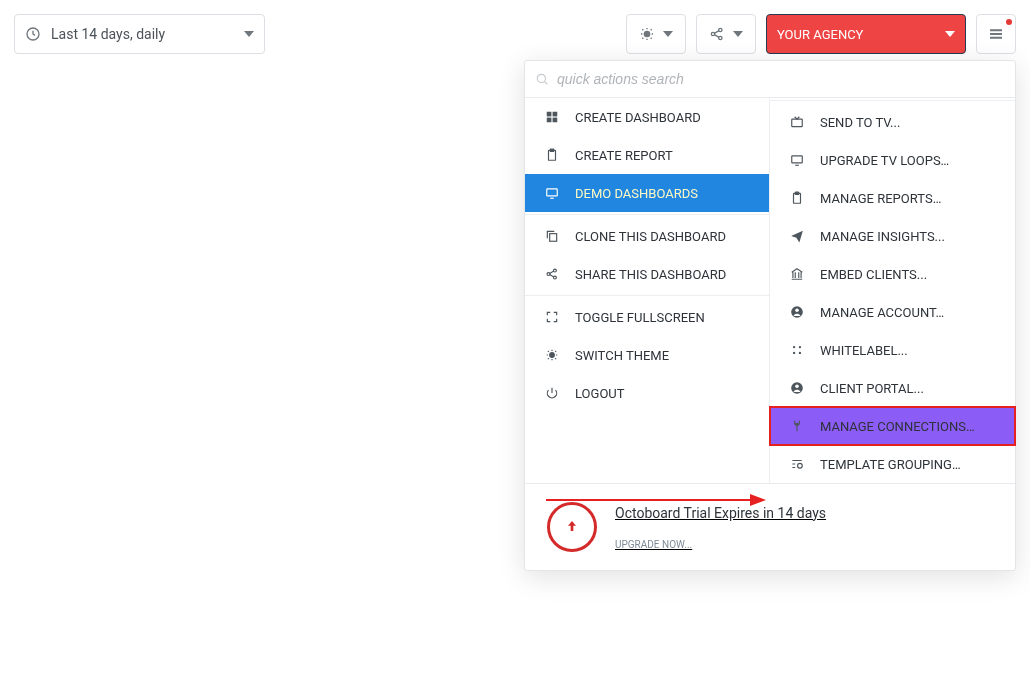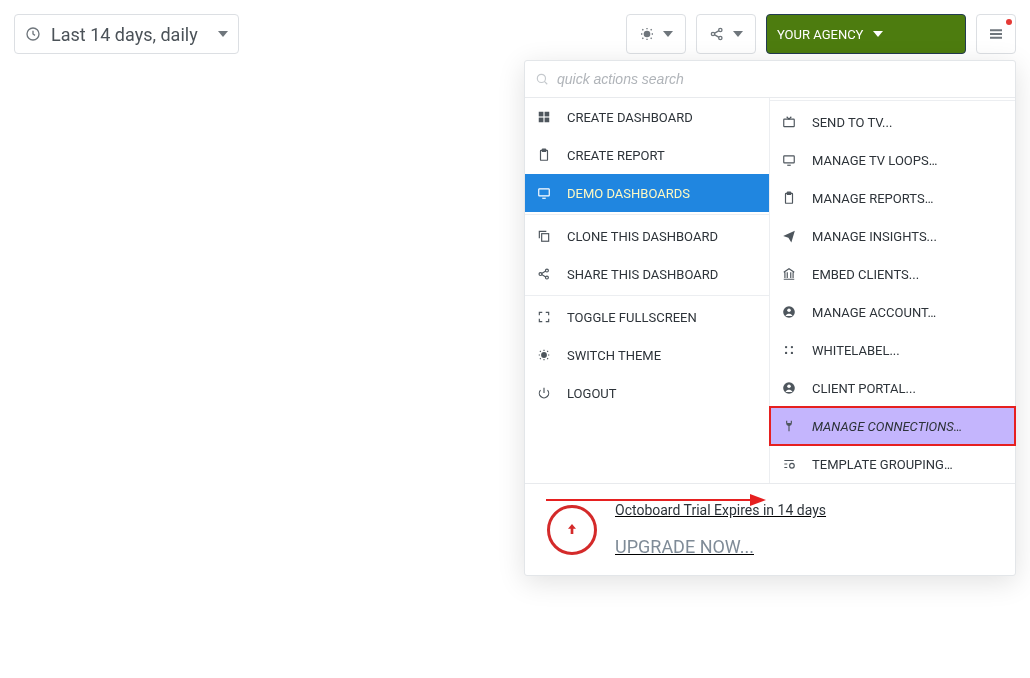--- a/index.html
+++ b/index.html
@@ -29,29 +29,30 @@
   .pill {
     height: 40px;
     border: 1px solid #dcdfe3;
     border-radius: 4px;
     display: flex;
     align-items: center;
     padding: 0 10px;
     background: #fff;
     gap: 10px;
   }
-  .date-pill { width: 225px; color:#4b5258; font-size:18px; }
+  .date-pill { width: 251px; color:#4b5258; font-size:14px; }
   .date-pill .caret { margin-left:auto; }
   .icon-pill { width: 60px; justify-content: center; gap:8px;}
   .agency-pill {
     width: 200px;
-    background: #4d7c0f;
+    background: #ef4444;
     border-color:#243b52;
     color: #fff;
     font-size:13px;
+    justify-content: space-between;
   }
   .hamburger-pill { width: 40px; justify-content:center; position:relative;}
   .hamburger-dot {
     position:absolute;
     top:4px; right:3px;
     width:6px;height:6px;border-radius:50%;
     background:#e53935;
   }
   .caret-down {
     width:0;height:0;
@@ -96,39 +97,38 @@
   .col {
     width:50%;
     display:flex;
     flex-direction:column;
   }
   .col-left { border-right:1px solid #eceef1; }
   .item {
     display:flex;
     align-items:center;
     gap:14px;
-    padding:0 10px;
+    padding:0 18px;
     height:38px;
     font-size:13px;
     color:#2d3339;
     cursor:pointer;
     position:relative;
   }
   .item .icon { width:18px; display:flex; justify-content:center; color:#4e565d;}
   .item.selected {
     background:#2086e0;
     color:#fef9c3;
   }
   .item.selected .icon { color:#fff; }
   .item.highlighted {
-    background:#c4b5fd;
+    background:#8b5cf6;
     outline:2px solid #e62020;
     outline-offset:-1px;
     z-index:2;
-    font-style:italic;
   }
   .divider { height:1px; background:#eceef1; margin:2px 0;}
   .bell-wrap { position:relative; }
   .bell-dot {
     position:absolute;
     top:-1px; right:-3px;
     width:6px;height:6px;border-radius:50%;
     background:#e53935;
   }
 
@@ -141,21 +141,21 @@
     padding:18px 22px;
     text-decoration:underline;
   }
   .upload-circle {
     width:50px;height:50px;border-radius:50%;
     border:3px solid #d42a2a;
     display:flex;align-items:center;justify-content:center;
     color:#d42a2a;
   }
   .trial-text { font-size:14px; color:#2d3339; }
-  .upgrade-link { color:#7f8b97; font-size:18px; margin-top:18px; cursor:pointer;}
+  .upgrade-link { color:#7f8b97; font-size:10px; margin-top:18px; cursor:pointer;}
 
   
   .arrow {
     position:absolute;
     left:546px;
     top:493px;
     width:220px;
     height:14px;
     pointer-events:none;
   }
@@ -315,21 +315,21 @@
           </span>
           <span>SEND TO TV...</span>
         </div>
         <div class="item">
           <span class="icon">
             <svg width="14" height="14" viewBox="0 0 24 24" stroke="#4e565d" stroke-width="2" fill="none">
               <rect x="3" y="5" width="18" height="12" rx="1"></rect>
               <path d="M9 21h6"></path>
             </svg>
           </span>
-          <span>MANAGE TV LOOPS…</span>
+          <span>UPGRADE TV LOOPS…</span>
         </div>
         <div class="item">
           <span class="icon">
             <svg width="14" height="14" viewBox="0 0 24 24" stroke="#4e565d" stroke-width="2" fill="none">
               <rect x="6" y="4" width="12" height="17" rx="1"></rect>
               <rect x="9" y="2" width="6" height="4" rx="1" fill="#4e565d"></rect>
             </svg>
           </span>
           <span>MANAGE REPORTS…</span>
         </div>

